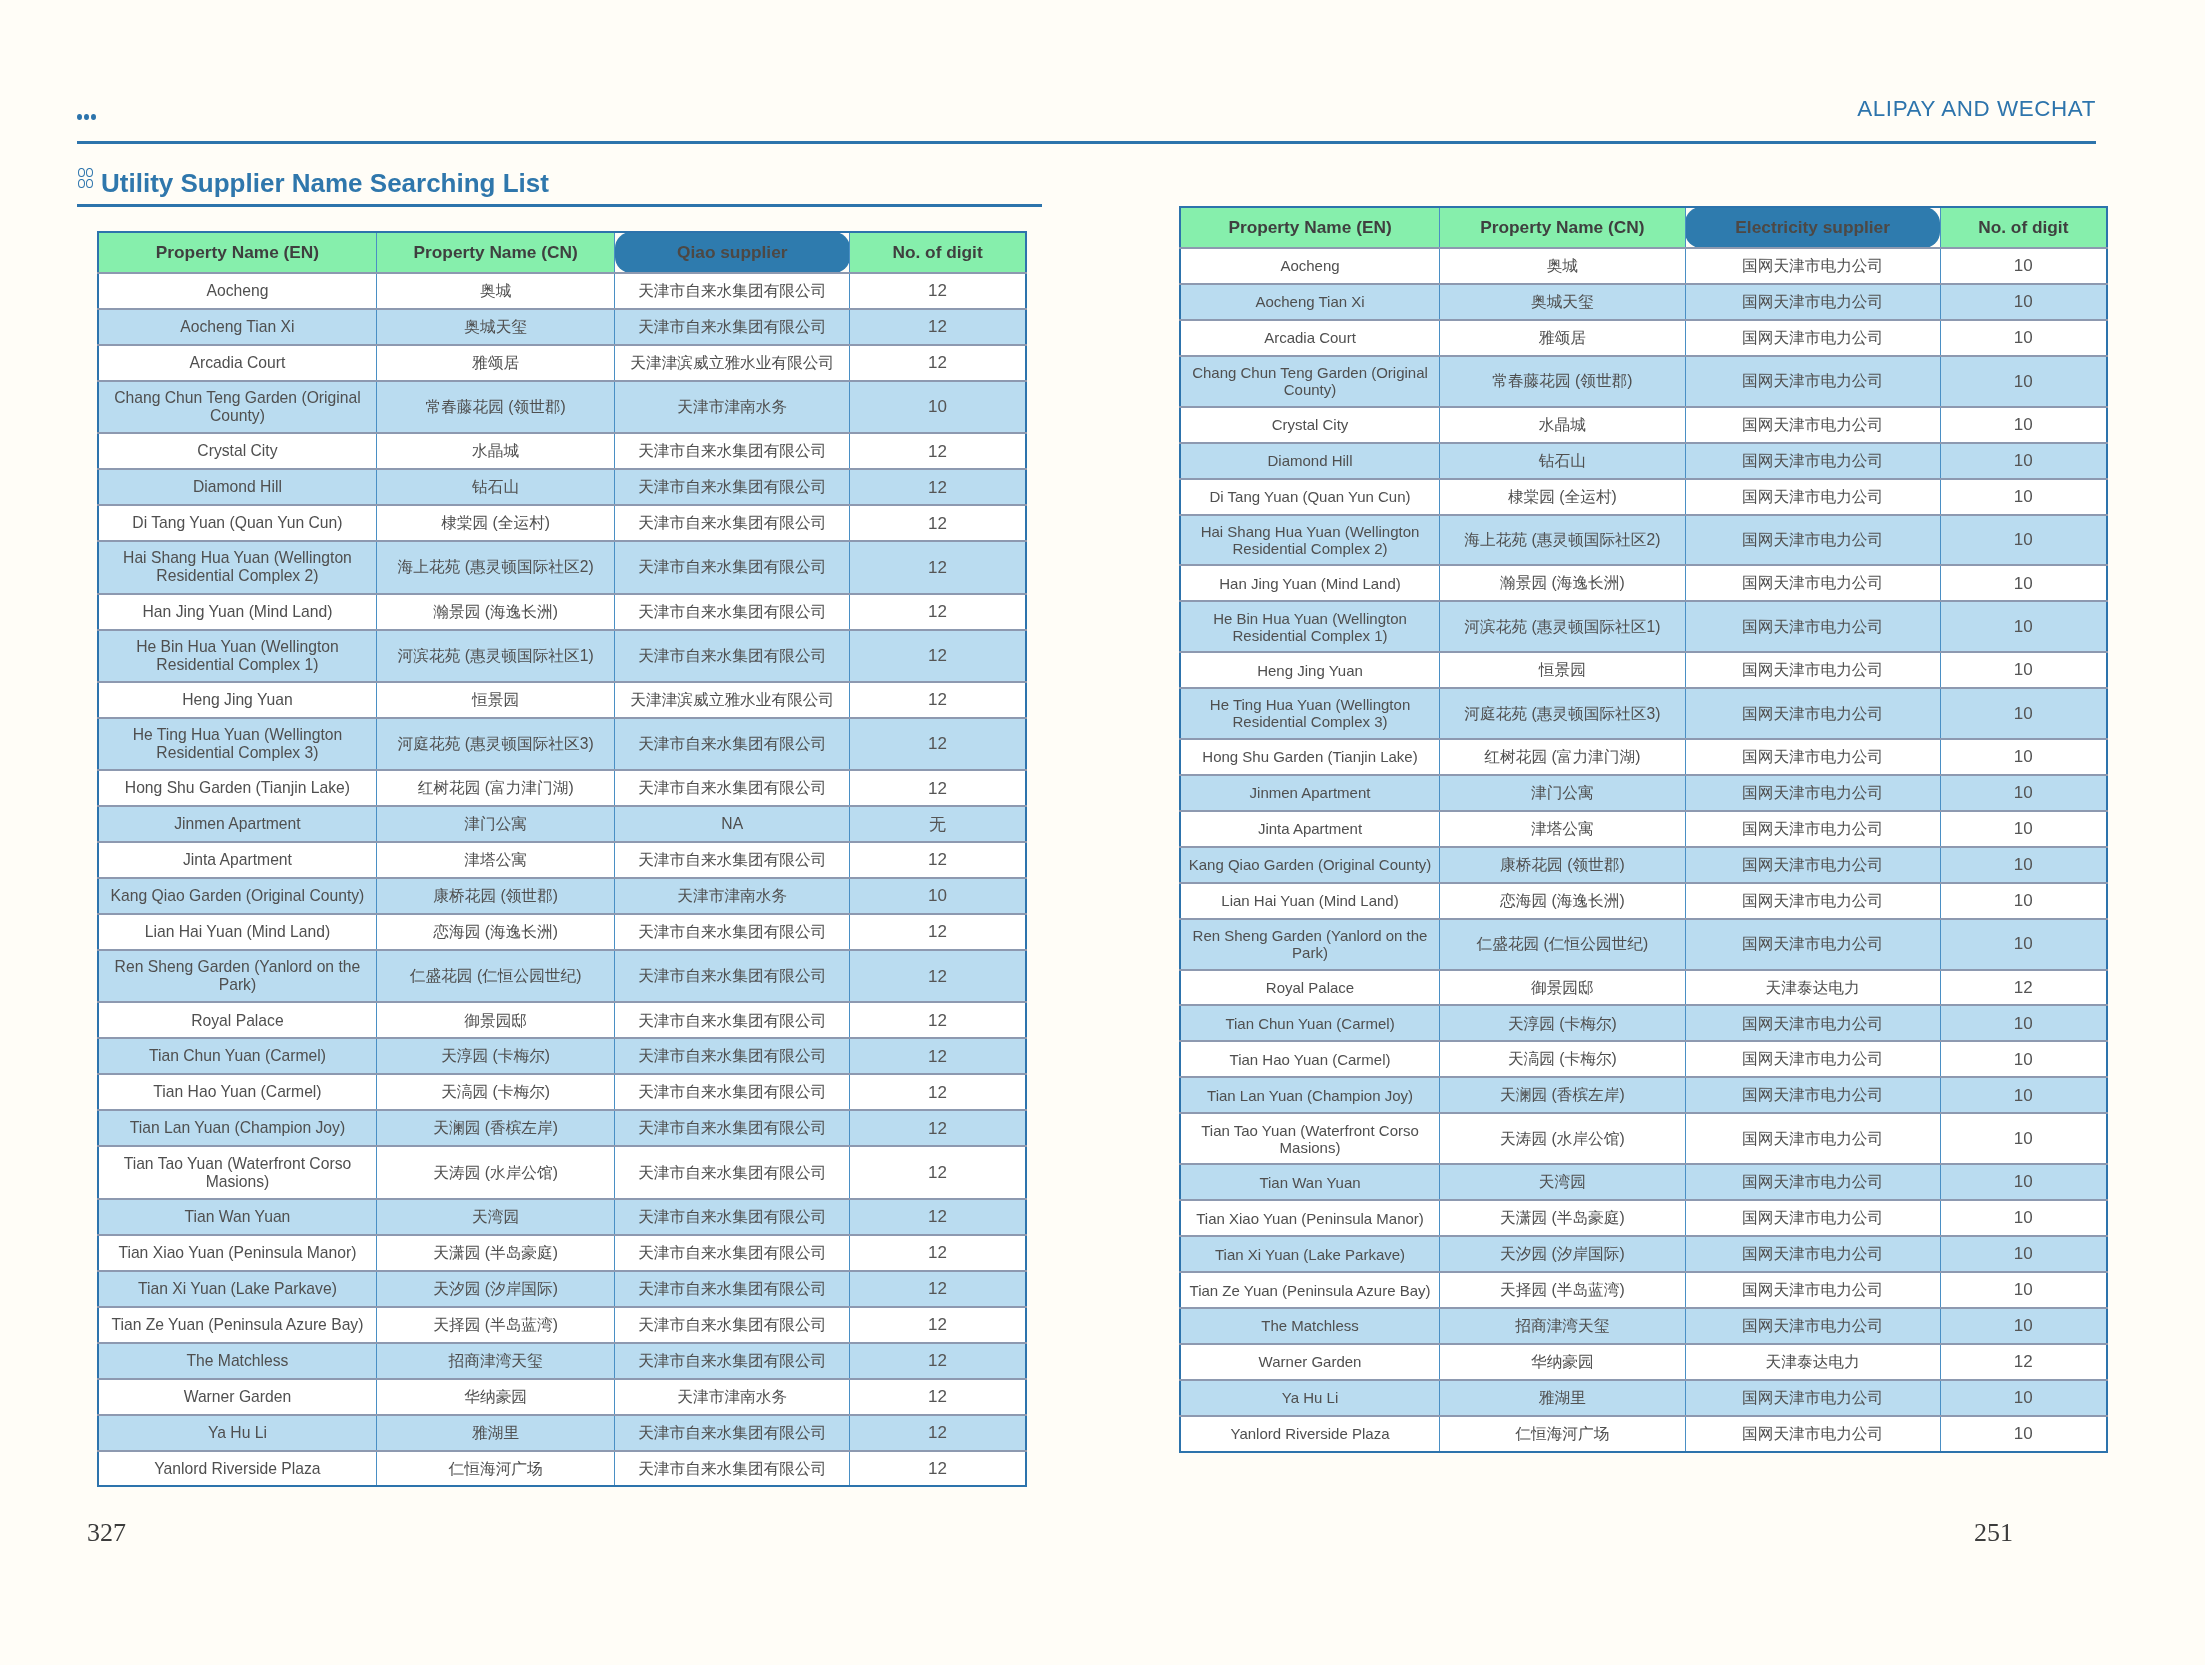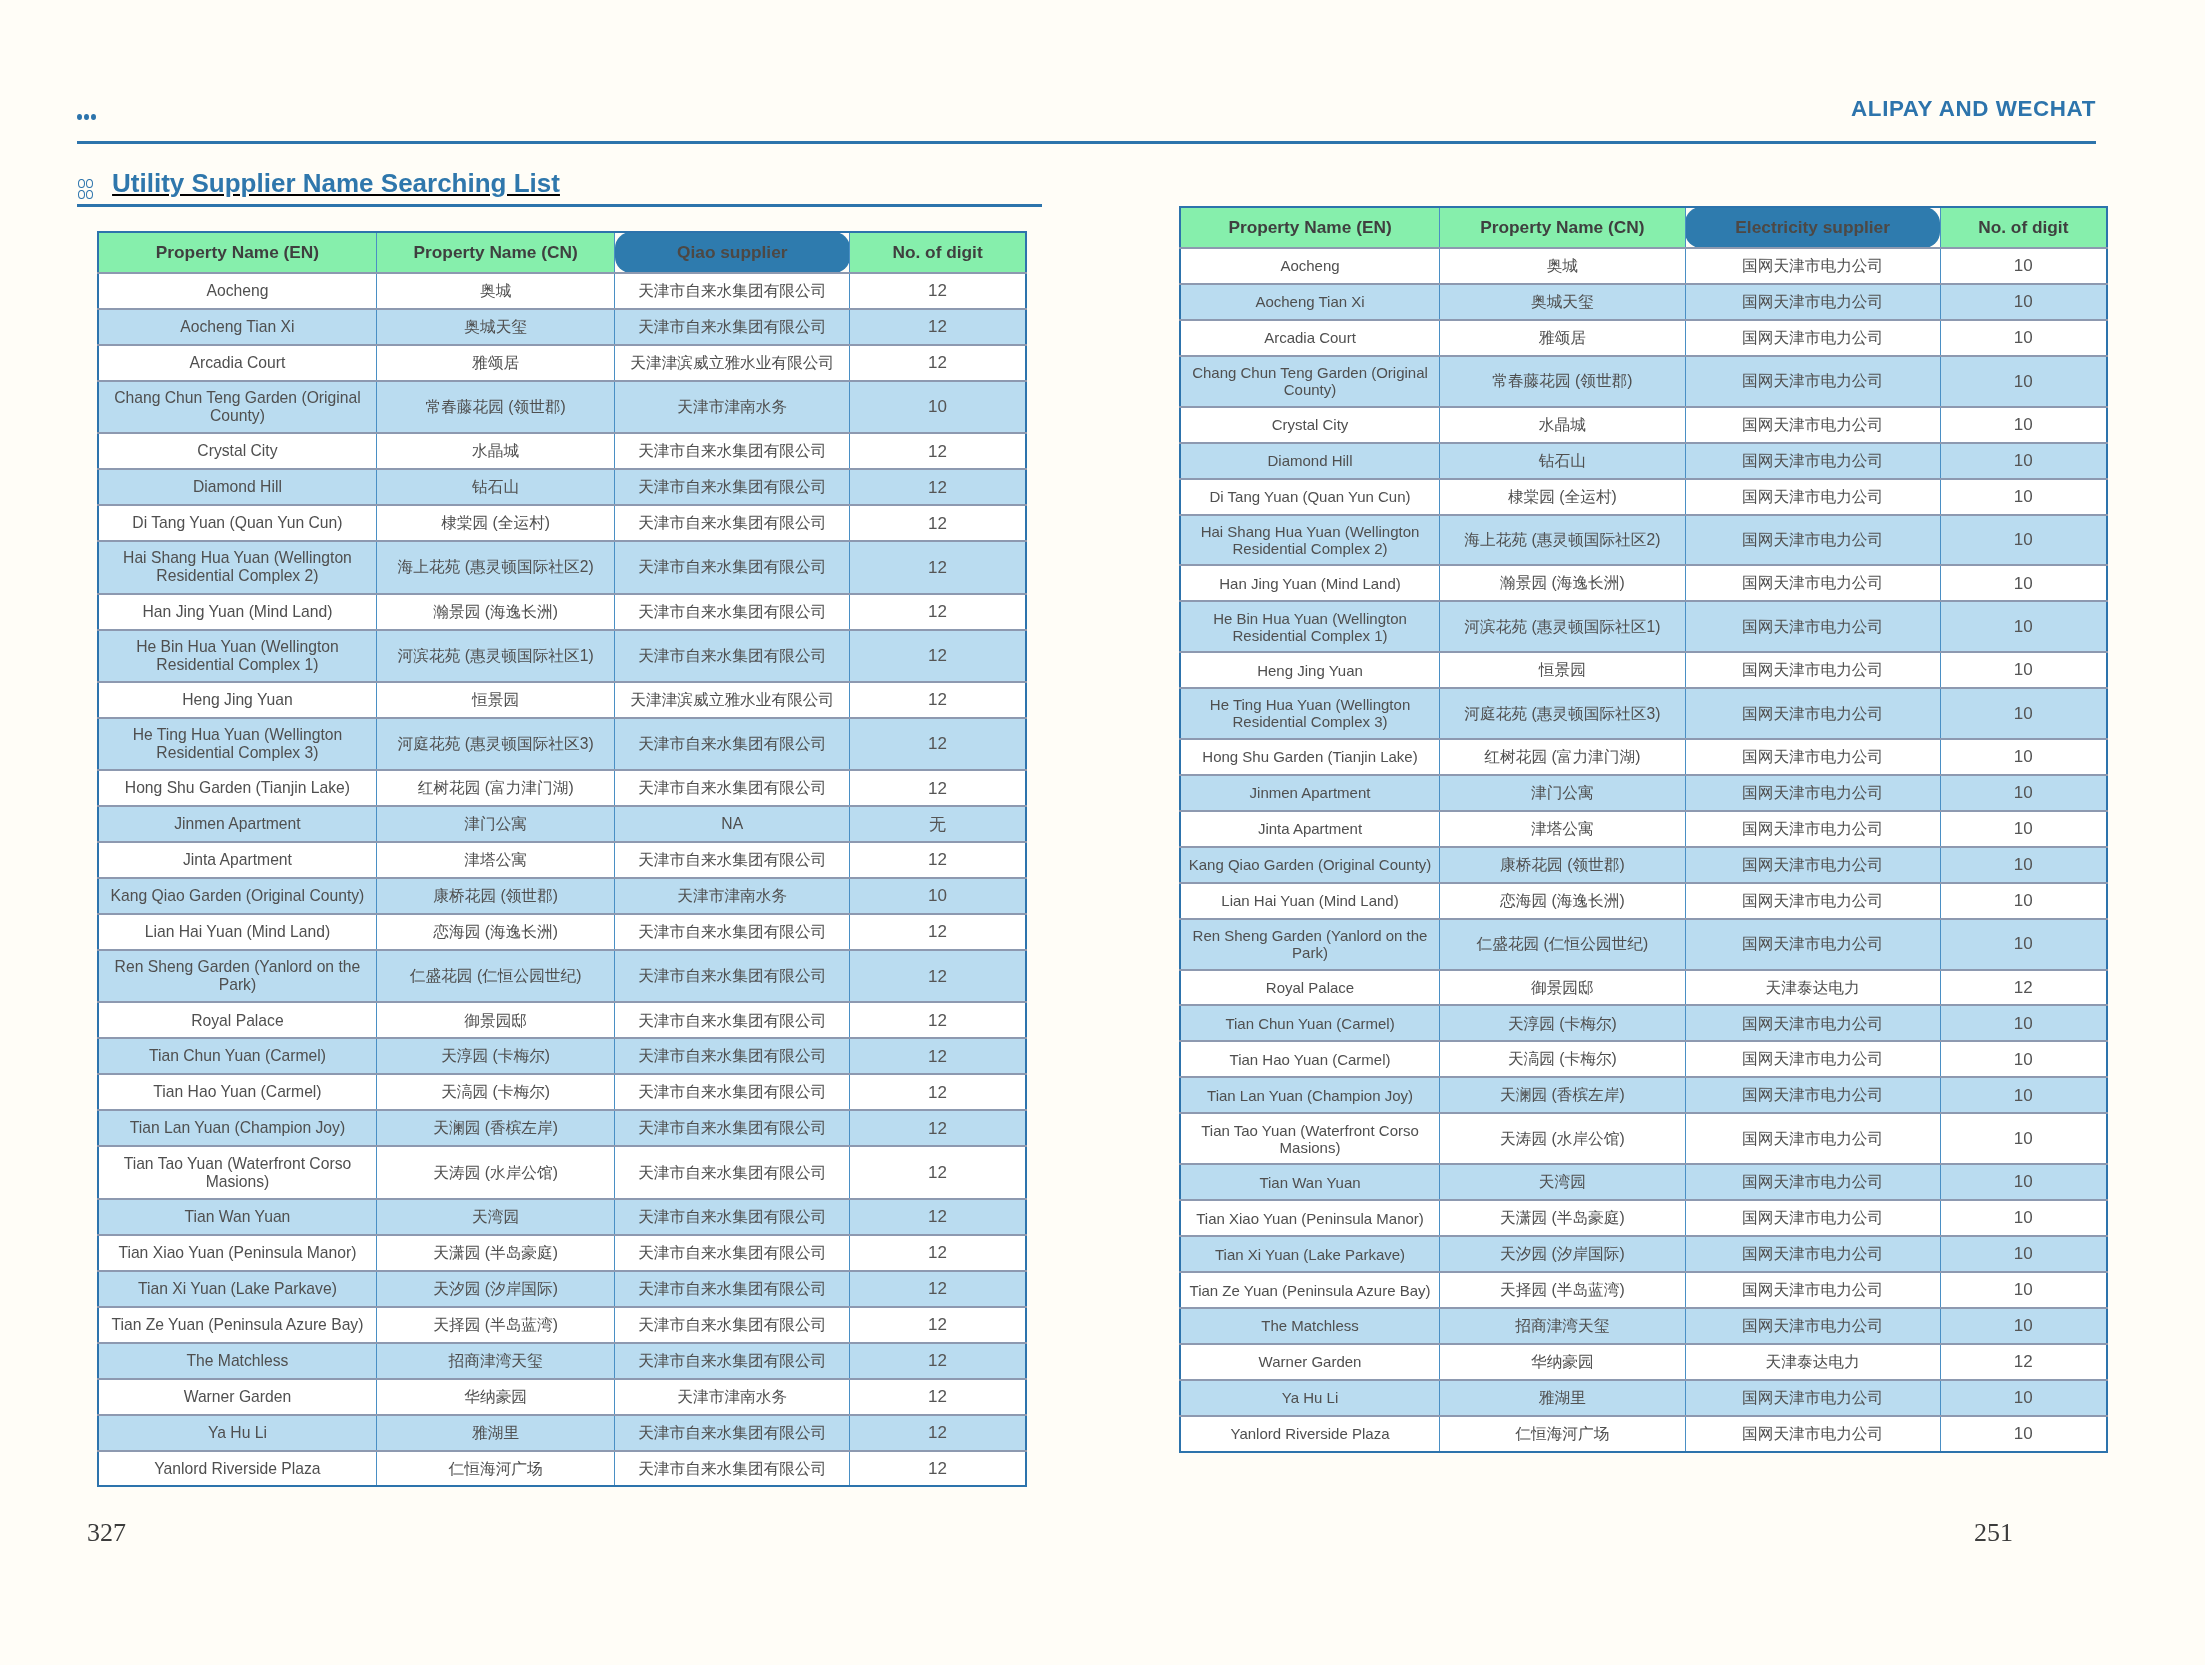--- a/index.html
+++ b/index.html
@@ -11,26 +11,26 @@
     position:relative;
     width:2205px;height:1665px;
     background:#fffdf7;
     overflow:hidden;
   }
   
   .ellipsis{position:absolute;left:77px;top:114px;display:flex;gap:2.2px;}
   .ellipsis i{width:5px;height:6.2px;border-radius:50%;background:#2d74ac;display:block;}
   .brand{
     position:absolute;right:109px;top:96px;
-    font-size:22.4px;font-weight:bold;color:#2d74ac;letter-spacing:0.6px;
+    font-size:22.4px;font-weight:normal;color:#2d74ac;letter-spacing:0.6px;
     white-space:nowrap;
   }
   .top-rule{position:absolute;left:77px;top:141px;width:2019px;height:3.4px;background:#2d74ac;}
   
-  .title-row{position:absolute;left:78px;top:168px;display:flex;align-items:flex-end;gap:19px;text-decoration:underline;}
+  .title-row{position:absolute;left:78px;top:168px;display:flex;align-items:flex-start;gap:8px;}
   .title-icon{display:grid;grid-template-columns:6.7px 6.7px;grid-gap:1.7px;}
   .title-icon i{width:6.7px;height:9px;border:1.7px solid #2d74ac;border-radius:50%;box-sizing:border-box;display:block;}
   .page-title{
     margin:0;font-size:26px;font-weight:bold;color:#2f77ac;white-space:nowrap;
   }
   .title-underline{position:absolute;left:77px;top:204px;width:965px;height:2.8px;background:#2d74ac;}
   
   table.data-table{
     position:absolute;
     border-collapse:collapse;

